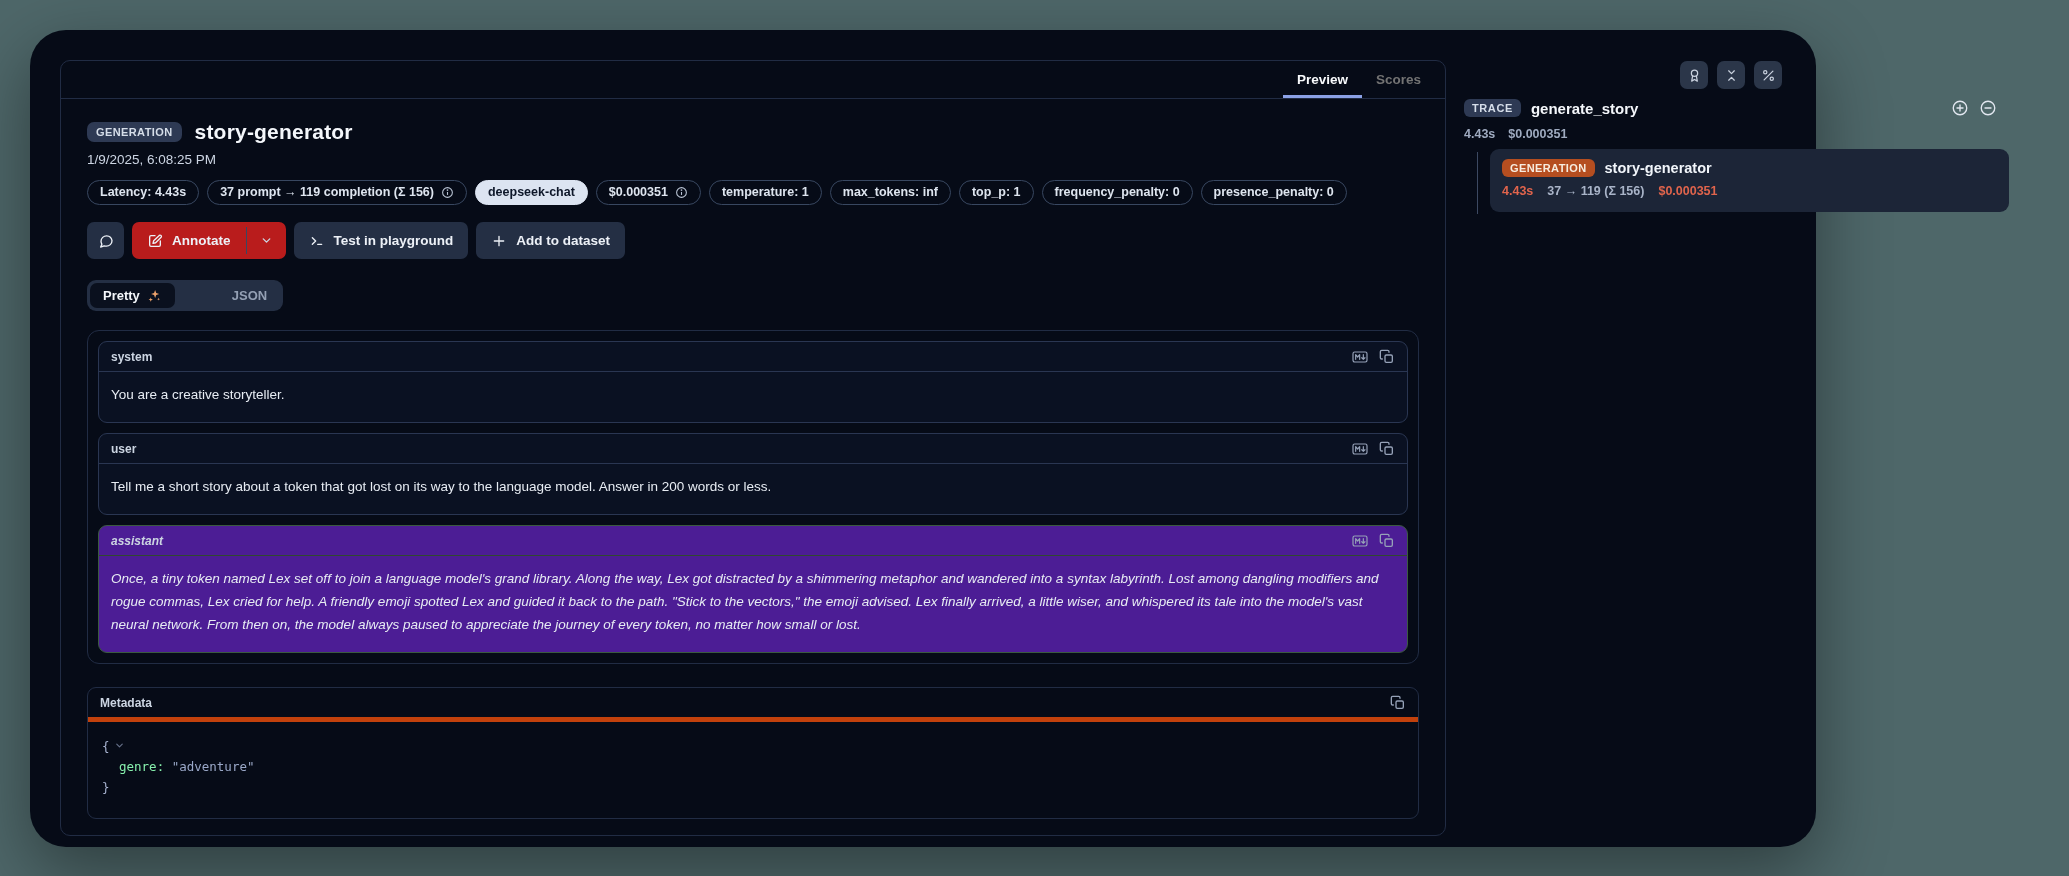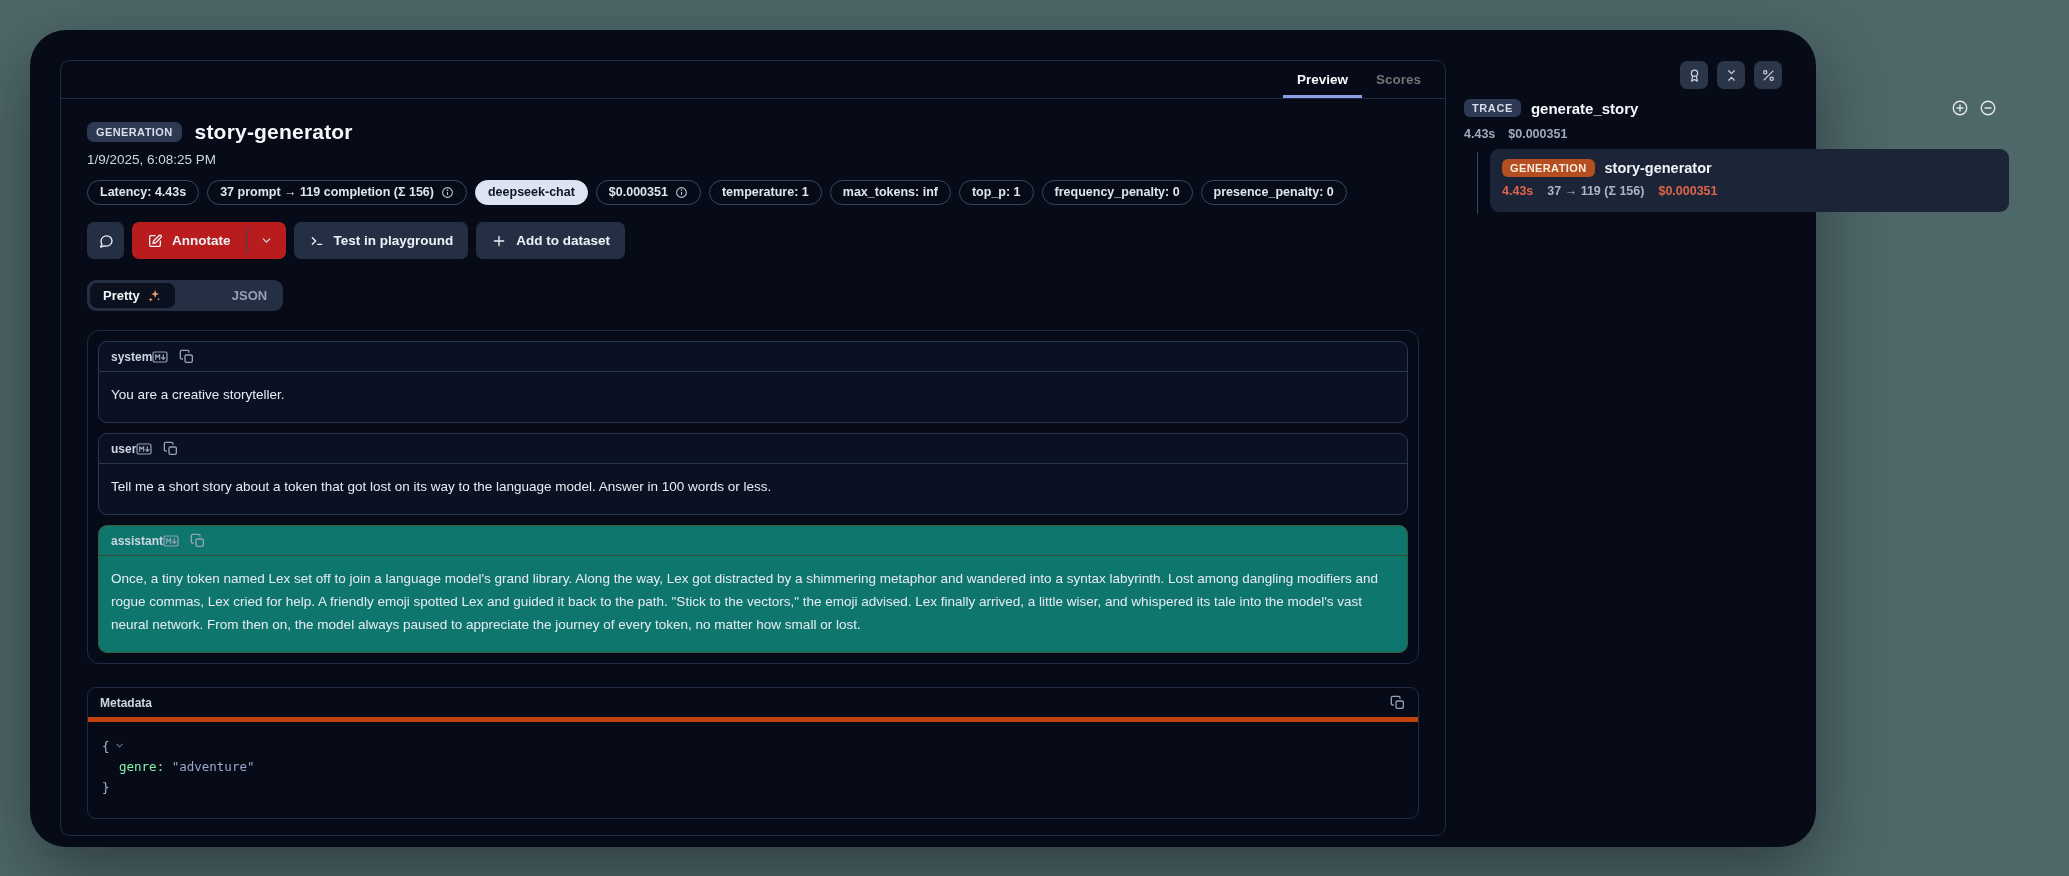--- a/index.html
+++ b/index.html
@@ -69,28 +69,28 @@
     border-radius:7px; font-size:13px; font-weight:700; color:#94a0b4; cursor:pointer;
   }
   .seg.active { background:#0a101e; color:#f4f7fb; }
   .seg svg { width:15px; height:15px; }
   .messages {
     margin-top:19px; border:1px solid #212c44; border-radius:12px;
     padding:10px; display:flex; flex-direction:column; gap:10px;
   }
   .msg { border:1px solid #2a3652; border-radius:9px; background:#0a1122; overflow:hidden; }
   .msg-head {
-    display:flex; align-items:center; 
+    display:flex; align-items:center; justify-content:space-between;
     padding:7px 12px 6px; border-bottom:1px solid #2a3652;
   }
   .msg-role { font-size:12px; font-weight:700; color:#ccd5e2; }
   .msg-icons { display:flex; gap:11px; color:#96a2b8; }
   .msg-icons svg { width:16px; height:16px; cursor:pointer; }
   .msg-body { padding:12px 12px 15px; font-size:13.5px; line-height:1.7; color:#e7ecf3; max-width:1330px; }
-  .msg.assistant { border-color:#3b5a41; background:#0f766e; }
+  .msg.assistant { border-color:#3b5a41; background:#4c1d95;font-style:italic; }
   .msg.assistant .msg-head { border-bottom-color:#31492f; }
   .metadata { margin-top:23px; border:1px solid #212c44; border-radius:9px; }
   .metadata-head {
     display:flex; justify-content:space-between; align-items:center;
     padding:7px 12px 6px; border-bottom:5px solid #c2410c;
   }
   .metadata-title { font-size:12px; font-weight:700; color:#ccd5e2; }
   .metadata-head svg { width:16px; height:16px; color:#96a2b8; cursor:pointer; }
   .metadata-body {
     padding:15px 14px 19px;
@@ -258,21 +258,21 @@
                   <rect x="1.5" y="4.5" width="21" height="15" rx="2.5"></rect>
                   <path d="M5.5 15.5v-7l3 3.5 3-3.5v7"></path>
                   <path d="M17 8.5v7m0 0l-2.4-2.4M17 15.5l2.4-2.4"></path>
                 </svg>
               <svg viewBox="0 0 24 24" fill="none" stroke="currentColor" stroke-width="2" stroke-linecap="round" stroke-linejoin="round">
                   <rect x="9" y="9" width="11" height="11" rx="2"></rect>
                   <path d="M5 15H4a2 2 0 0 1-2-2V4a2 2 0 0 1 2-2h9a2 2 0 0 1 2 2v1"></path>
                 </svg>
             </span>
           </div>
-          <div class="msg-body">Tell me a short story about a token that got lost on its way to the language model. Answer in 100 words or less.</div>
+          <div class="msg-body">Tell me a short story about a token that got lost on its way to the language model. Answer in 200 words or less.</div>
         </div>
 
         <div class="msg assistant">
           <div class="msg-head">
             <span class="msg-role">assistant</span>
             <span class="msg-icons">
               <svg viewBox="0 0 24 24" fill="none" stroke="currentColor" stroke-width="1.8" stroke-linecap="round" stroke-linejoin="round">
                   <rect x="1.5" y="4.5" width="21" height="15" rx="2.5"></rect>
                   <path d="M5.5 15.5v-7l3 3.5 3-3.5v7"></path>
                   <path d="M17 8.5v7m0 0l-2.4-2.4M17 15.5l2.4-2.4"></path>

